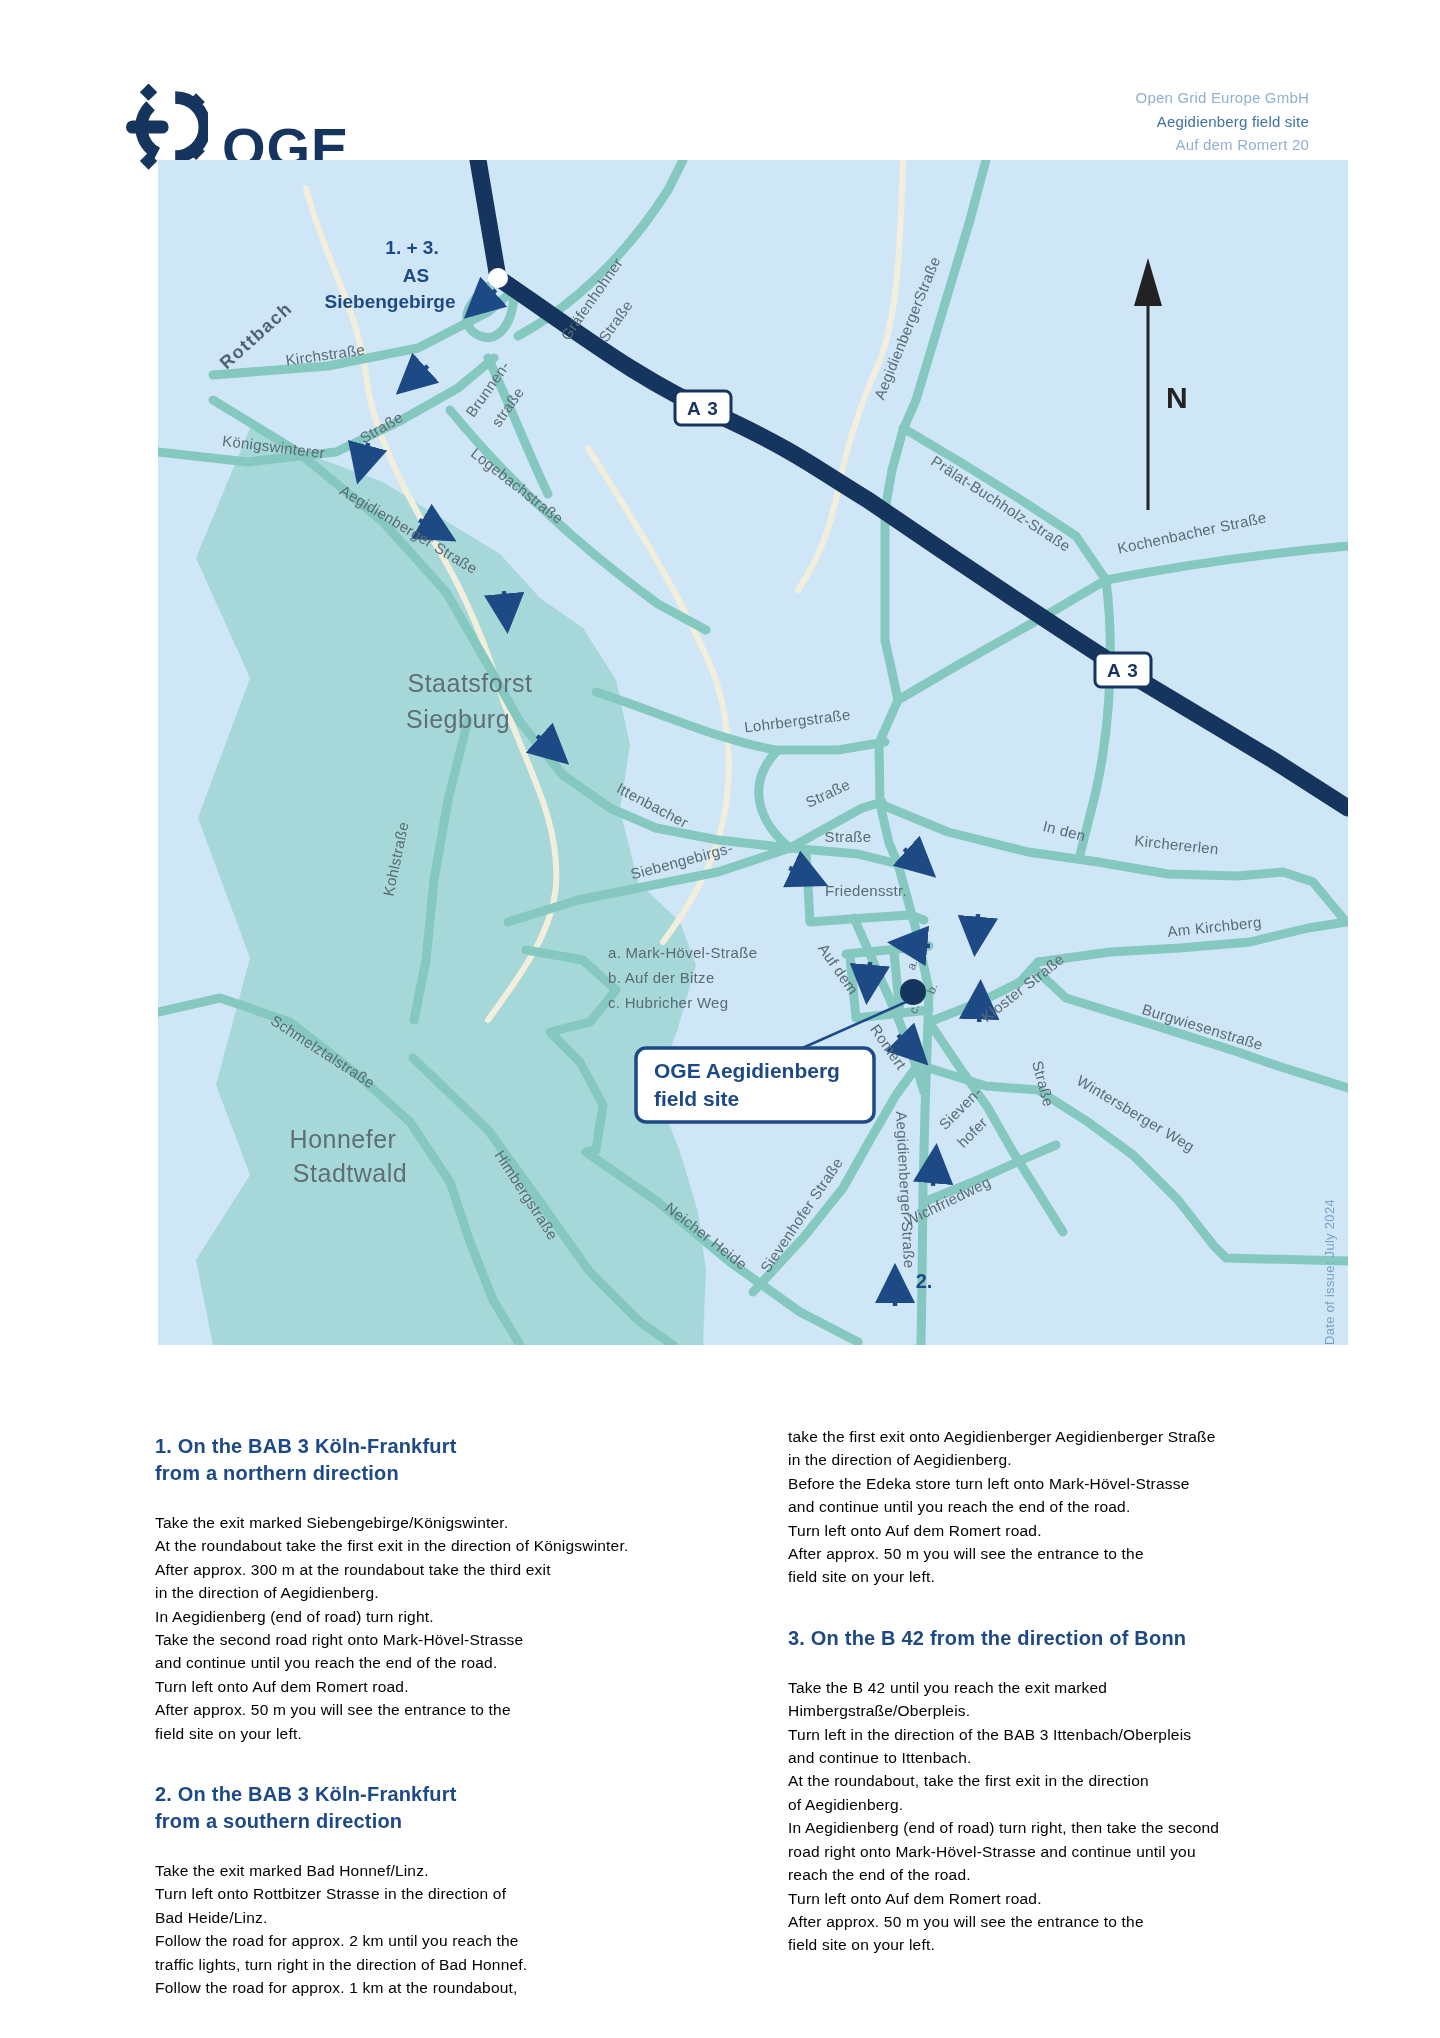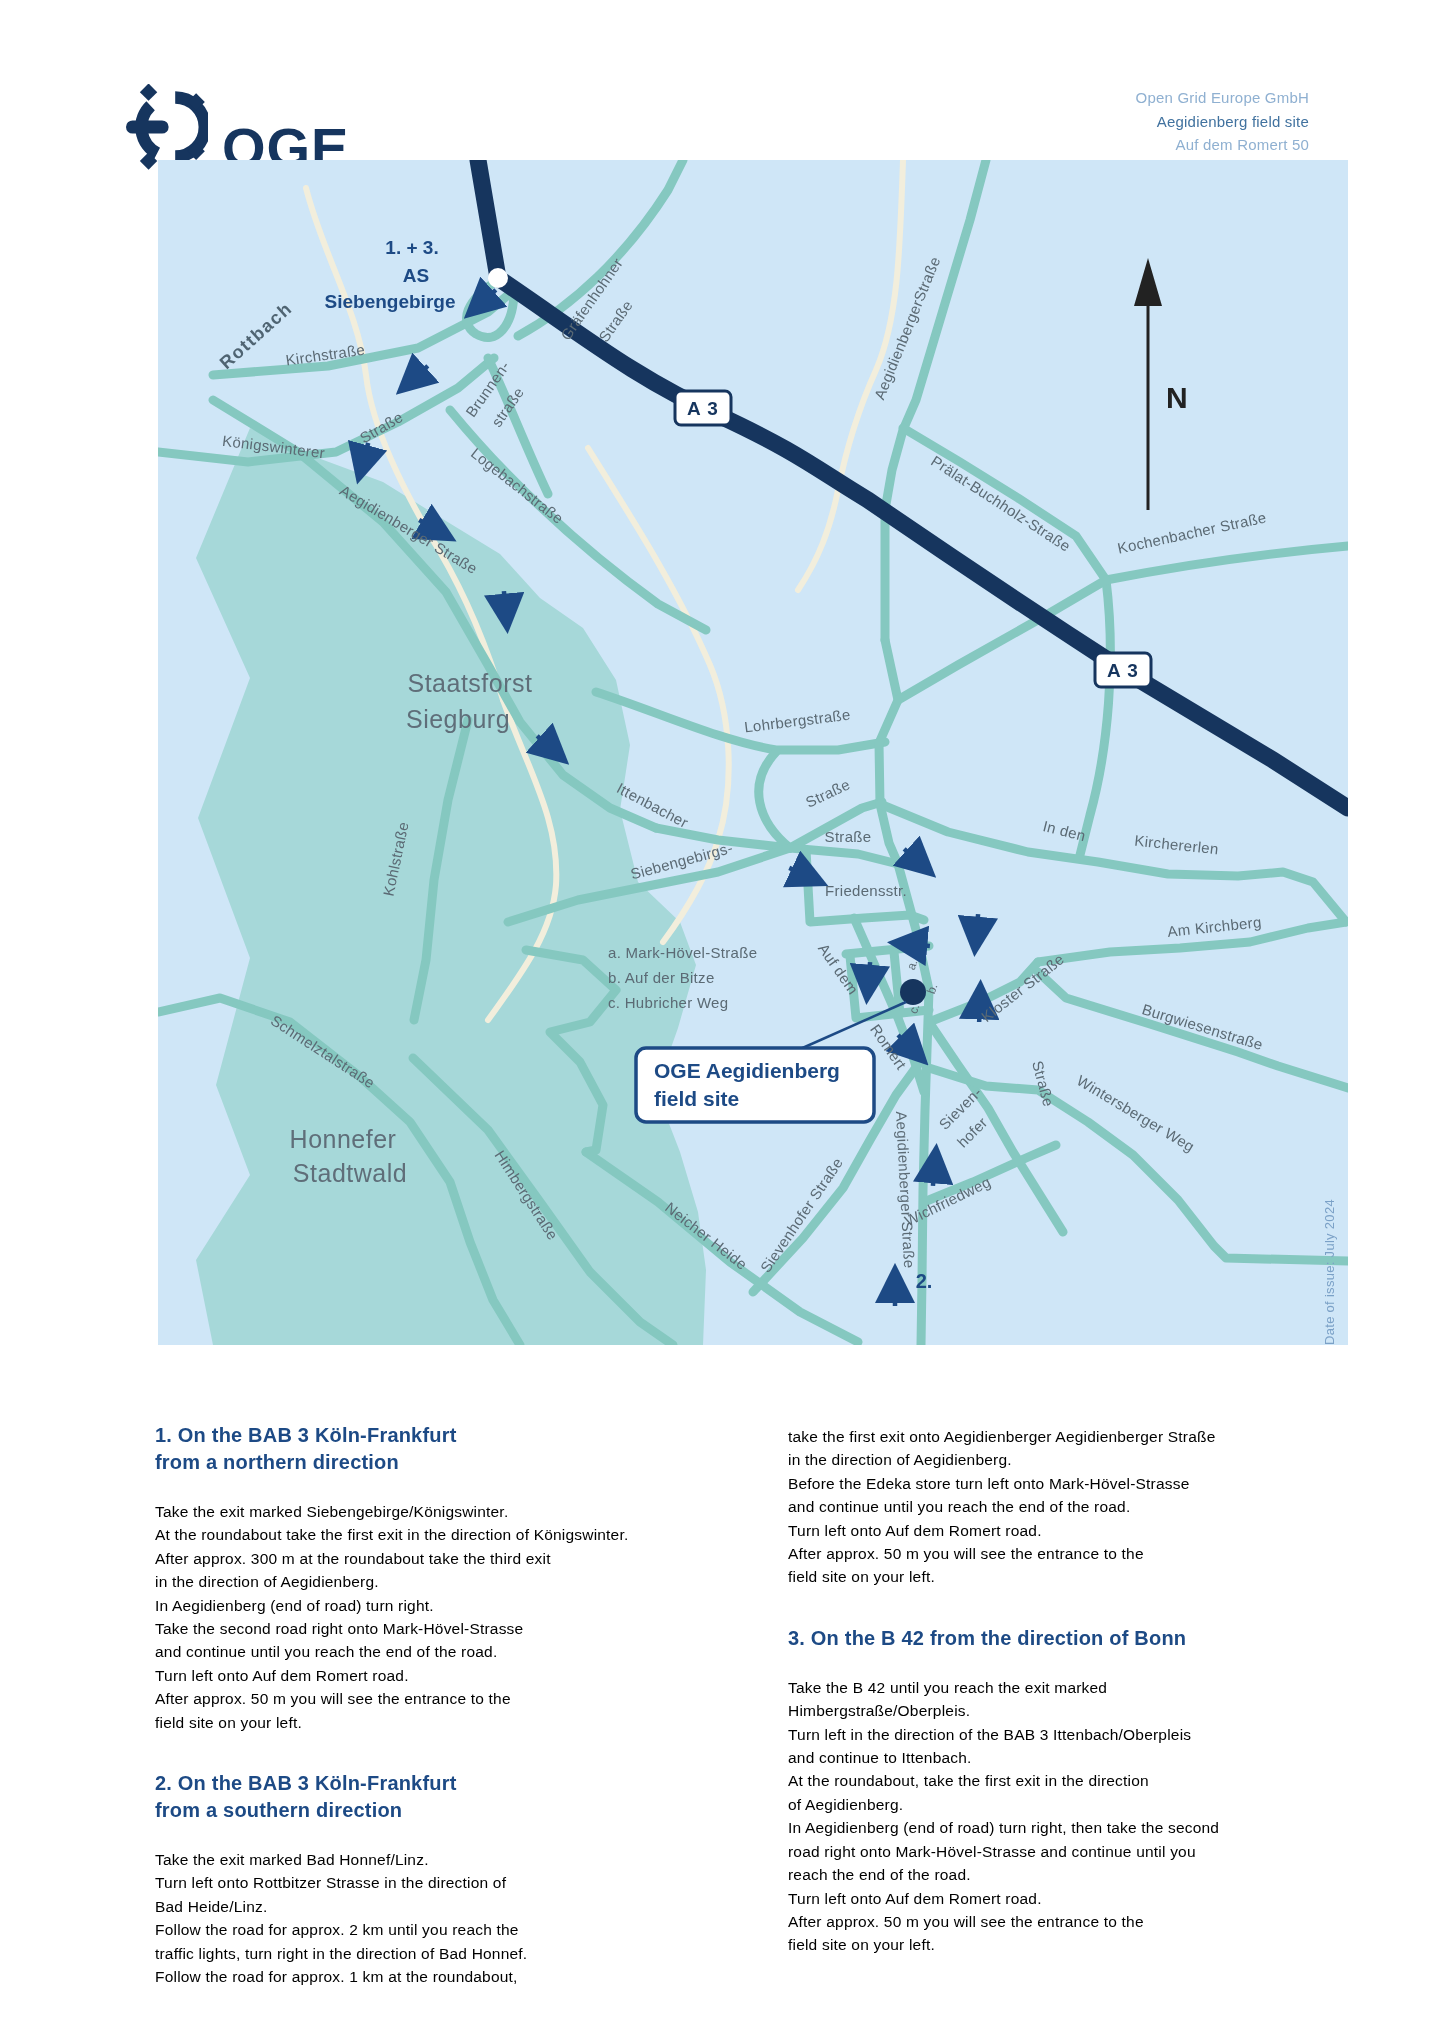--- a/index.html
+++ b/index.html
@@ -30,21 +30,21 @@
 
   
   #date-note{position:absolute;left:1322px;top:1143px;height:202px;
              writing-mode:vertical-rl;transform:rotate(180deg);
              font-size:13px;color:#7ba1c7;letter-spacing:.3px;white-space:nowrap;}
 
   
   .dir-col{position:absolute;top:1418px;}
   #col-left{left:155px;width:500px;}
   #col-right{left:788px;width:520px;padding-top:7px;}
-  .dir-heading{margin:4px 0 24px;font-size:20px;line-height:27px;font-weight:bold;
+  .dir-heading{margin:15px 0 24px;font-size:20px;line-height:27px;font-weight:bold;
                color:#1d4a85;letter-spacing:.2px;}
   .dir-para{margin:0 0 36px;font-size:15.5px;line-height:23.4px;color:#000000;
             letter-spacing:.2px;}
 </style>
 </head>
 <body>
 
 <div id="page">
 
   <svg id="logo-icon" viewBox="0 0 100 104">
@@ -58,21 +58,21 @@
       <rect x="78" y="74" width="15" height="15" transform="rotate(45 85.5 81.5)"></rect>
       <rect x="20" y="86" width="15" height="15" transform="rotate(45 27.5 93.5)"></rect>
       <rect x="0" y="44" width="52" height="16" rx="8"></rect>
     </g>
   </svg>
   <div id="logo-text">OGE</div>
 
   <div id="address">
     <div>Open Grid Europe GmbH</div>
     <div class="bold">Aegidienberg field site</div>
-    <div>Auf dem Romert 50</div>
+    <div>Auf dem Romert 20</div>
     <div>53604 Bad Honnef</div>
     <div>Tel.: +49 201 3642-3700</div>
   </div>
 
   <div id="map-wrap">
     <svg id="map-svg" viewBox="0 0 1190 1185">
       <defs>
         <marker id="arw" markerWidth="9" markerHeight="9" refX="3.2" refY="4.5" orient="auto">
           <path d="M0,0 L9,4.5 L0,9 z" fill="#1d4a85"></path>
         </marker>

